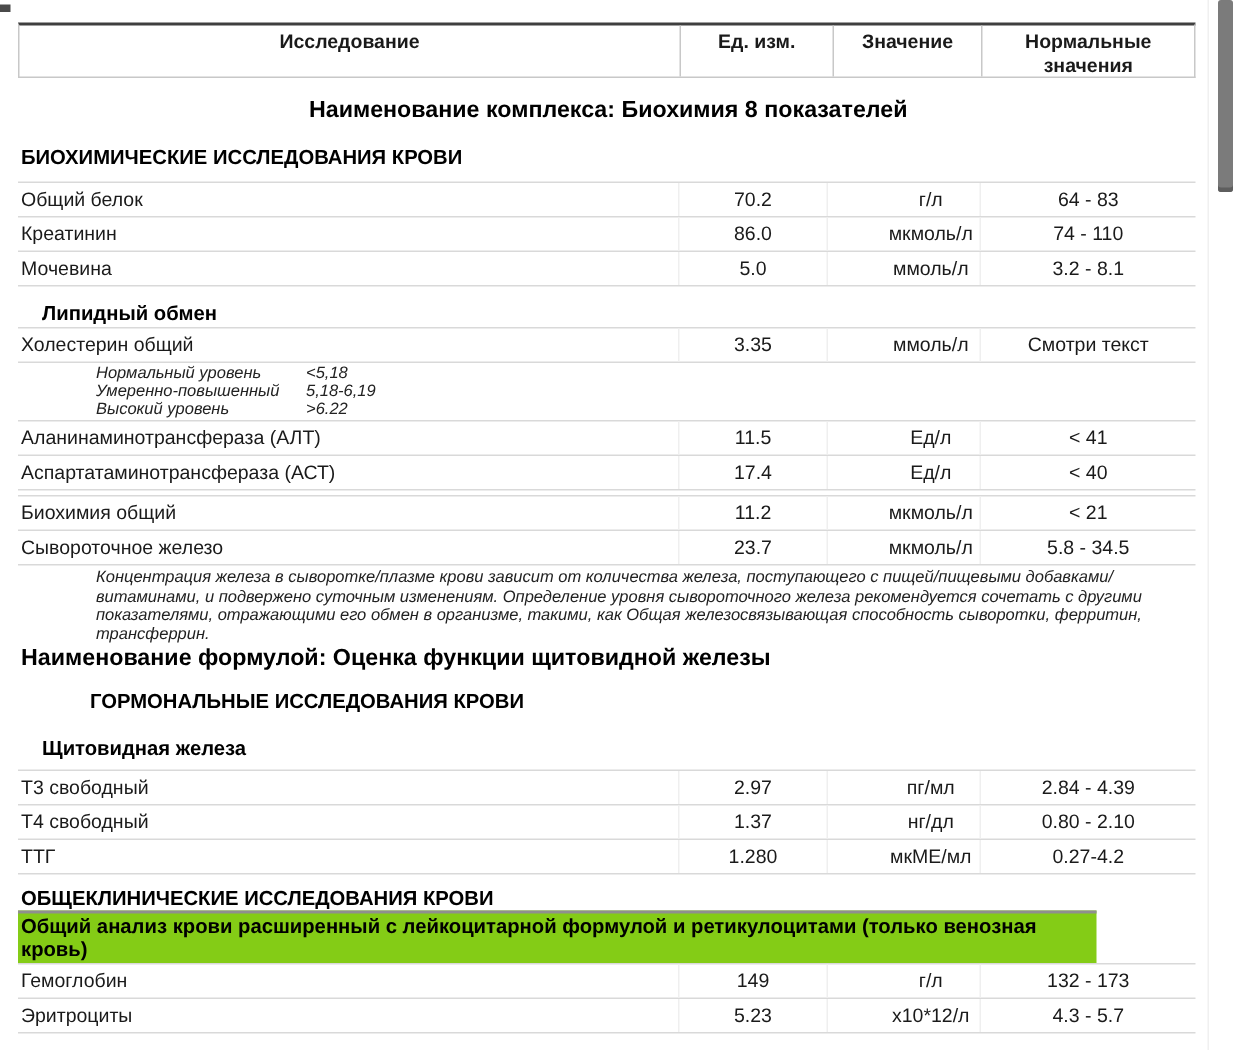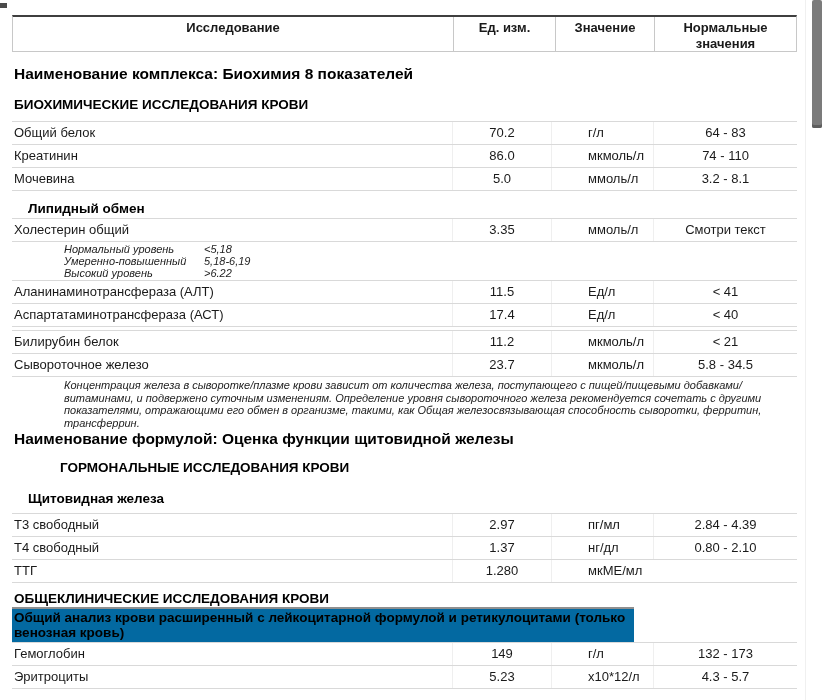--- a/index.html
+++ b/index.html
@@ -17,51 +17,51 @@
   .thead .hc:first-child { border-left:none; }
   .hc-name { width:440px; }
   .hc-val  { width:99px; }
   .hc-unit { width:102px; }
   .hc-norm { width:142px; padding-left:18px; padding-right:18px; }
 
   h1.cmplx { font-size:15.5px; line-height:18px; font-weight:bold; color:#000; margin-left:2px; }
   h2.grp   { font-size:13.5px; line-height:17px; font-weight:bold; color:#000; margin-left:2px; }
   h3.sub   { font-size:13.5px; line-height:17px; font-weight:bold; color:#000; margin-left:16px; }
 
-  .h1-c1 { margin-top:13px; }
+  .h1-c1 { margin-top:13px;text-align:center; }
   .h2-c1 { margin-top:13px; }
   .h3-lipid { margin-top:9px; }
   .h3-pigment { margin-top:5px; }
   .h1-c2 { margin-top:1px; }
   .h2-c2 { margin-top:11px;padding-left:46px; }
   .h3-thyroid { margin-top:14px; }
   .h2-clin { margin-top:7px; }
 
   .rows { width:785px; border-top:1px solid #d9d9d9; }
   .rows-1 { margin-top:8px; }
   .rows-chol { margin-top:1px; }
   .rows-pig { margin-top:3px; }
   .rows-thy { margin-top:6px; }
   .row { display:flex; height:23px; line-height:22px; border-bottom:1px solid #d9d9d9; font-size:13px; }
   .c-name { width:440px; padding-left:2px; white-space:nowrap; overflow:hidden; }
   .c-val  { width:99px;  text-align:center; border-left:1px solid #efefef; }
-  .c-unit { width:102px; border-left:1px solid #efefef;padding-left:36px; }
+  .c-unit { width:102px; text-align:center; border-left:1px solid #efefef;padding-left:36px; }
   .c-norm { width:144px; text-align:center; border-left:1px solid #efefef; }
 
   
   .chol-note { margin:1px 0 1px 52px; font-style:italic; font-size:11px; line-height:12px; color:#222; }
   .chol-line { display:flex; }
   .chol-label { width:140px; }
 
   
   .longnote { margin:2px 0 0 52px; width:735px; font-style:italic; font-size:11px;
     line-height:12.5px; color:#222; }
 
   
-  .panel-band { width:622px; border-top:2px solid #8f8f8f; background:#0369a1;
+  .panel-band { width:719px; border-top:2px solid #8f8f8f; background:#84cc16;
     font-weight:bold; font-size:13.5px; line-height:15px; color:#000;
     padding:1px 8px 2px 2px; }
 
   
   .scroll-track { position:absolute; right:0; top:0; width:23px; height:700px;
     background:#ffffff; border-left:1px solid #f0f0f0; }
   .scroll-thumb { position:absolute; right:6px; top:0; width:10px; height:128px;
     background:#7b7b7b; border-radius:2px; box-shadow:inset 0 -3px 0 #5e5e5e; }
 </style>
 </head>
@@ -140,21 +140,21 @@
         <div class="c-name">Аспартатаминотрансфераза (АСТ)</div>
         <div class="c-val">17.4</div>
         <div class="c-unit">Ед/л</div>
         <div class="c-norm">&lt; 40</div>
       </div>
     </div>
 
 
     <div class="rows rows-pig">
       <div class="row">
-        <div class="c-name">Билирубин белок</div>
+        <div class="c-name">Биохимия общий</div>
         <div class="c-val">11.2</div>
         <div class="c-unit">мкмоль/л</div>
         <div class="c-norm">&lt; 21</div>
       </div>
       <div class="row">
         <div class="c-name">Сывороточное железо</div>
         <div class="c-val">23.7</div>
         <div class="c-unit">мкмоль/л</div>
         <div class="c-norm">5.8 - 34.5</div>
       </div>
@@ -176,20 +176,21 @@
       <div class="row">
         <div class="c-name">Т4 свободный</div>
         <div class="c-val">1.37</div>
         <div class="c-unit">нг/дл</div>
         <div class="c-norm">0.80 - 2.10</div>
       </div>
       <div class="row">
         <div class="c-name">ТТГ</div>
         <div class="c-val">1.280</div>
         <div class="c-unit">мкМЕ/мл</div>
+        <div class="c-norm">0.27-4.2</div>
       </div>
     </div>
 
     <h2 class="grp h2-clin">ОБЩЕКЛИНИЧЕСКИЕ ИССЛЕДОВАНИЯ КРОВИ</h2>
 
     <div class="panel-band">Общий анализ крови расширенный с лейкоцитарной формулой и ретикулоцитами (только венозная кровь)</div>
 
     <div class="rows">
       <div class="row">
         <div class="c-name">Гемоглобин</div>

